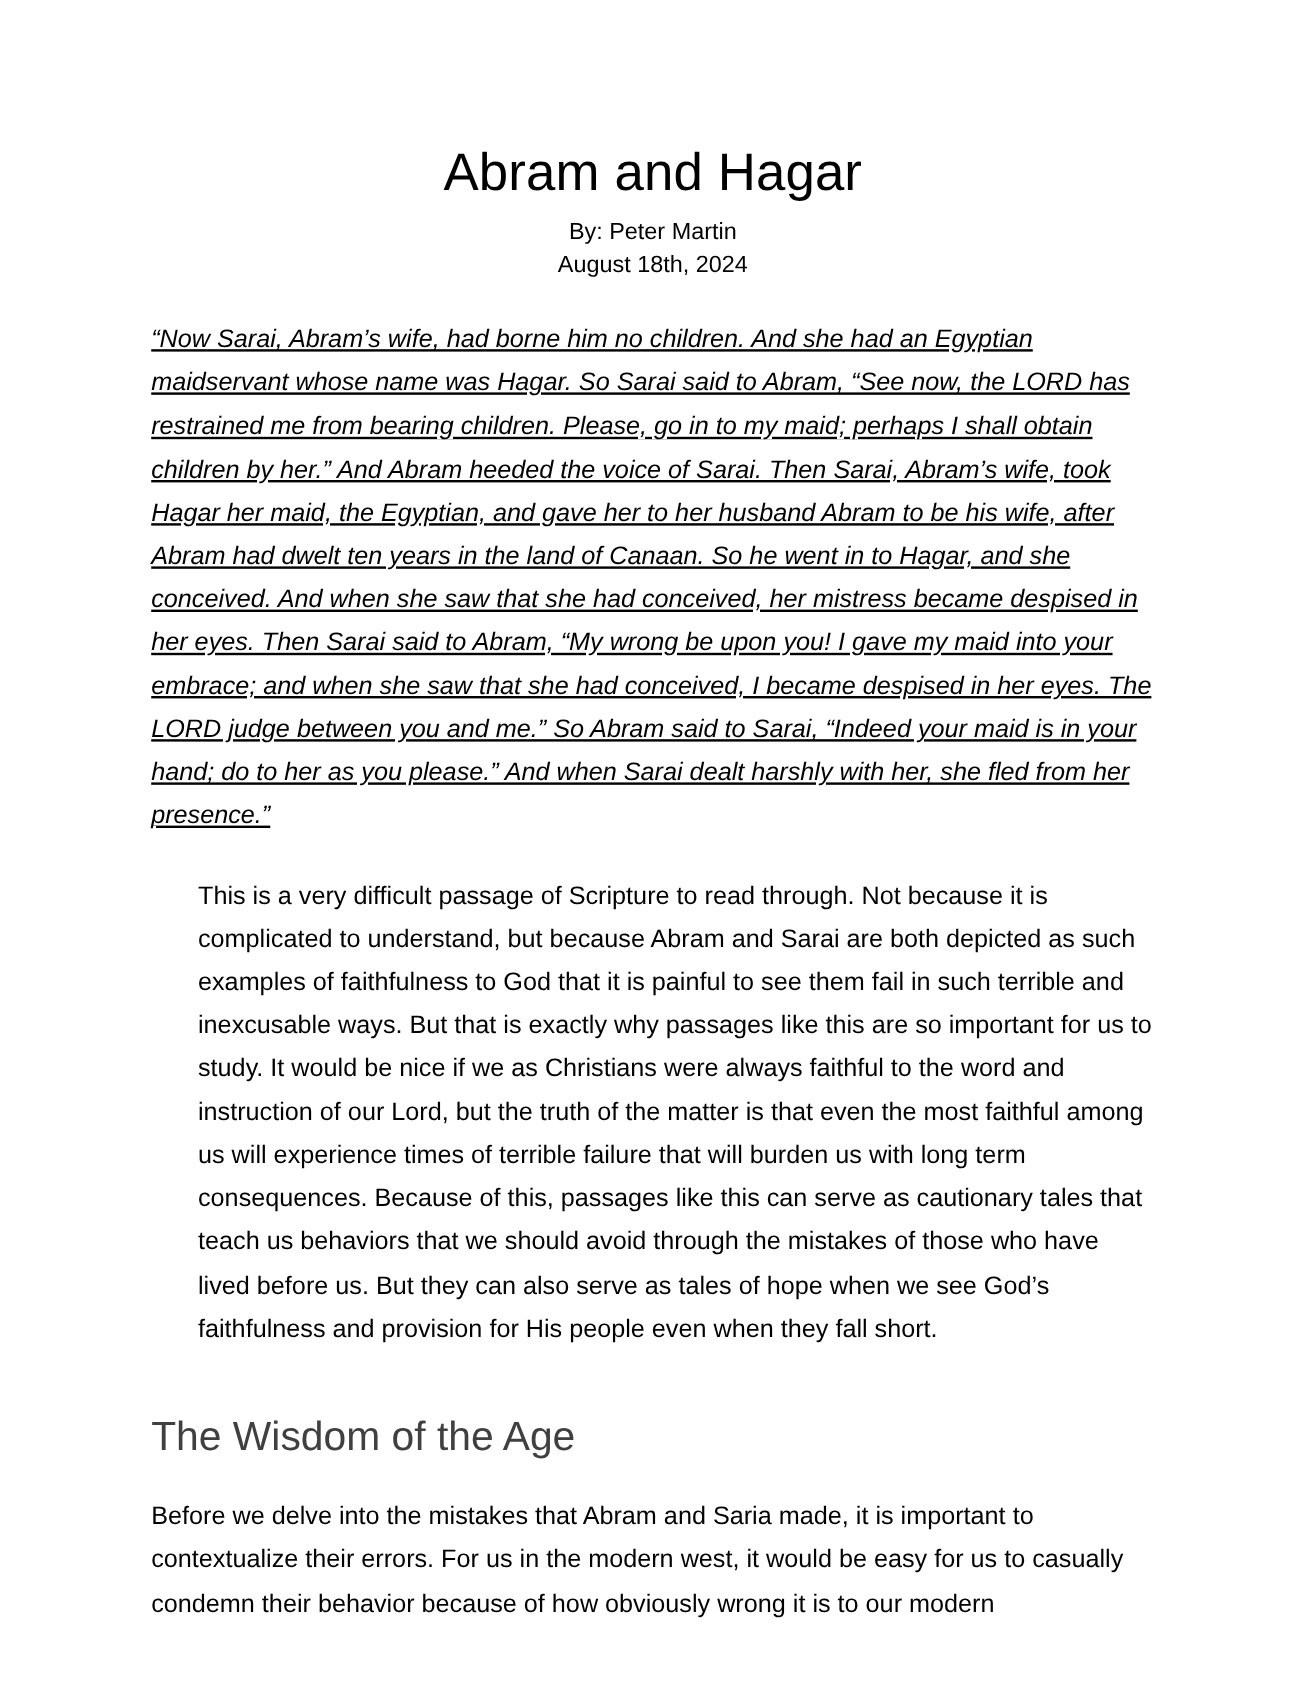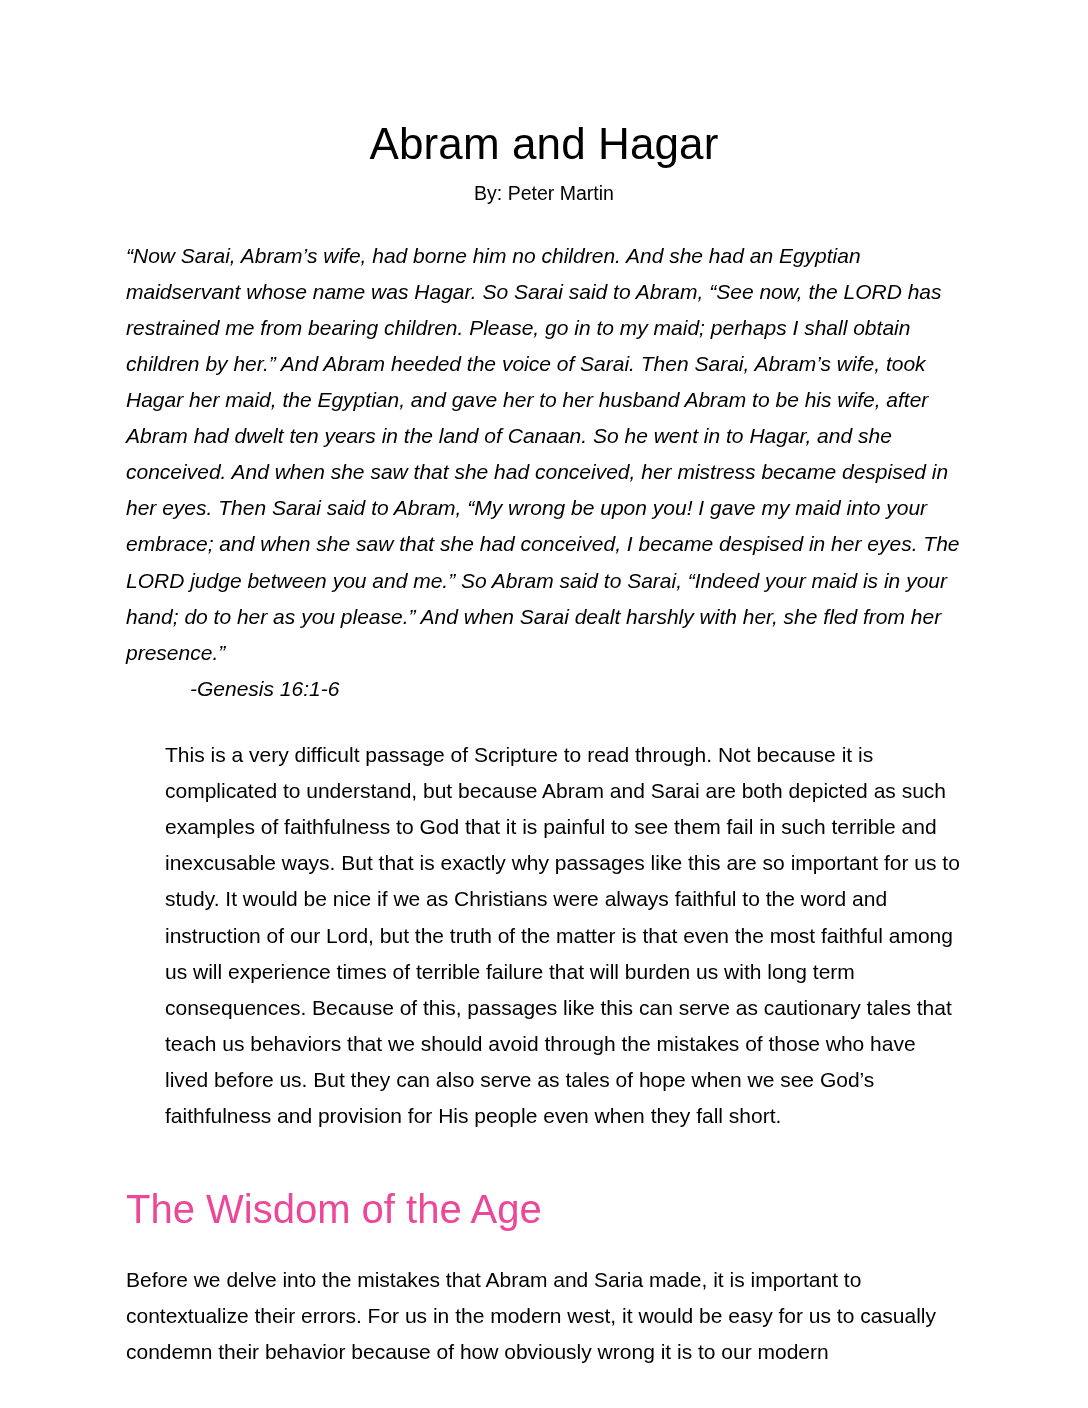--- a/index.html
+++ b/index.html
@@ -46,20 +46,21 @@
 
   .scripture {
     margin: 0;
     font-style: italic;
     font-size: 21px;
     line-height: 1.72;
     text-align: left;
   }
   .scripture-first {
     margin-top: 30px;
+    text-decoration: underline;
   }
 
   .citation {
     margin: 0;
     padding-left: 64px;
     font-style: italic;
     font-size: 21px;
     line-height: 1.72;
   }
 
@@ -70,49 +71,49 @@
     text-align: left;
   }
   .par-gap {
     margin-top: 30px;
     margin-left: 39px;
   }
 
   .section-heading {
     margin: 0;
     padding-top: 50px;
-    font-size: 40px;
+    font-size: 34px;
     font-weight: normal;
     line-height: 1.25;
-    color: #ec4899;
+    color: #404040;
   }
 
   .heading-quote {
     margin-top: 16px;
     margin-right: -4px;
   }
 
   .final-par {
     margin-top: 28px;
   }
 </style>
 </head>
 <body>
 
 <div class="page">
 
   <h1 class="doc-title">Abram and Hagar</h1>
 
   <div class="byline-block">
     <div class="byline-line">By: Peter Martin</div>
+    <div class="byline-line">August 18th, 2024</div>
   </div>
 
   <p class="scripture scripture-first">“Now Sarai, Abram’s wife, had borne him no children. And she had an Egyptian maidservant whose name was Hagar. So Sarai said to Abram, “See now, the LORD has restrained me from bearing children. Please, go in to my maid; perhaps I shall obtain children by her.” And Abram heeded the voice of Sarai. Then Sarai, Abram’s wife, took Hagar her maid, the Egyptian, and gave her to her husband Abram to be his wife, after Abram had dwelt ten years in the land of Canaan. So he went in to Hagar, and she conceived. And when she saw that she had conceived, her mistress became despised in her eyes. Then Sarai said to Abram, “My wrong be upon you! I gave my maid into your embrace; and when she saw that she had conceived, I became despised in her eyes. The LORD judge between you and me.” So Abram said to Sarai, “Indeed your maid is in your hand; do to her as you please.” And when Sarai dealt harshly with her, she fled from her presence.”</p>
 
-  <p class="citation">-Genesis 16:1-6</p>
 
   <p class="body-par par-gap">This is a very difficult passage of Scripture to read through. Not because it is complicated to understand, but because Abram and Sarai are both depicted as such examples of faithfulness to God that it is painful to see them fail in such terrible and inexcusable ways. But that is exactly why passages like this are so important for us to study. It would be nice if we as Christians were always faithful to the word and instruction of our Lord, but the truth of the matter is that even the most faithful among us will experience times of terrible failure that will burden us with long term consequences. Because of this, passages like this can serve as cautionary tales that teach us behaviors that we should avoid through the mistakes of those who have lived before us. But they can also serve as tales of hope when we see God’s faithfulness and provision for His people even when they fall short.</p>
 
   <h2 class="section-heading">The Wisdom of the Age</h2>
 
 
 
   <p class="body-par final-par">Before we delve into the mistakes that Abram and Saria made, it is important to contextualize their errors. For us in the modern west, it would be easy for us to casually condemn their behavior because of how obviously wrong it is to our modern</p>
 
 </div>

